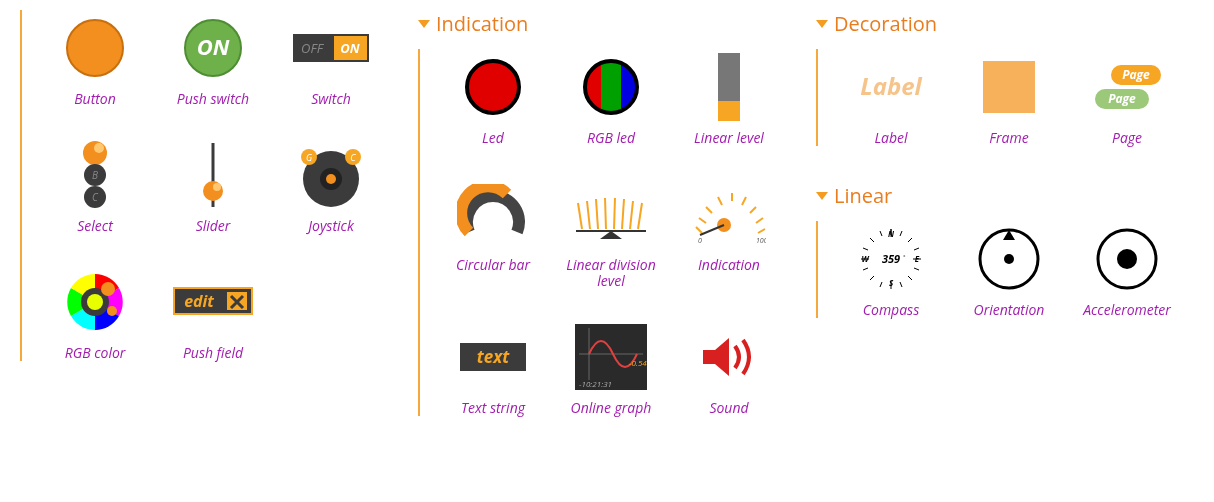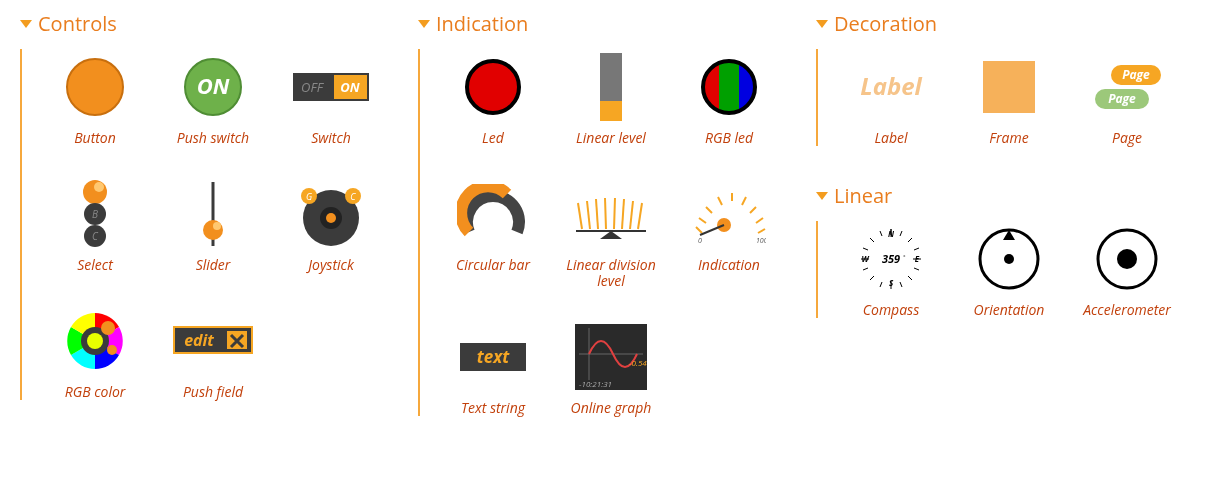--- a/index.html
+++ b/index.html
@@ -45,37 +45,33 @@
     cursor: pointer;
     font-style: italic;
   }
   .thumb {
     width: 80px; height: 75px;
     display: flex; align-items: center; justify-content: center;
   }
   .cap {
     margin-top: 6px;
     font-size: 14px;
-    color: #c2410c;
+    color: #a21caf;
     text-align: center;
     line-height: 1.15;
     max-width: 110px;
   }
   .col2 { display:flex; flex-direction:column; gap:36px; }
 </style>
 </head>
 <body>
 
 <div class="row">
 
   <div class="group">
-    <div class="group-header">
-      <span class="tri"></span>
-      <span>Controls</span>
-    </div>
     <div class="group-body">
 
       <div class="item">
         <div class="thumb">
           <svg width="62" height="62">
               <circle cx="31" cy="31" r="28" fill="#f28f1e" stroke="#c86f0e" stroke-width="2"></circle>
             </svg>
         </div>
         <div class="cap">Button</div>
       </div>
@@ -194,45 +190,45 @@
         <div class="thumb">
           <svg width="60" height="60">
               <circle cx="30" cy="30" r="26" fill="#e10000" stroke="#000" stroke-width="4"></circle>
             </svg>
         </div>
         <div class="cap">Led</div>
       </div>
 
       <div class="item">
         <div class="thumb">
-          <svg width="30" height="72">
-            <rect x="4" y="2" width="22" height="68" fill="#777"></rect>
-            <rect x="4" y="50" width="22" height="20" fill="#f6a623"></rect>
-          </svg>
-        </div>
-        <div class="cap">Linear level</div>
-      </div>
-
-      <div class="item">
-        <div class="thumb">
           <svg width="60" height="60">
             <defs>
                 <clipPath id="cl">
                   <circle cx="30" cy="30" r="26"></circle>
                 </clipPath>
               </defs>
             <g clip-path="url(#cl)">
               <rect x="0" y="0" width="20" height="60" fill="#e10000"></rect>
               <rect x="20" y="0" width="20" height="60" fill="#00a000"></rect>
               <rect x="40" y="0" width="20" height="60" fill="#0000e0"></rect>
             </g>
             <circle cx="30" cy="30" r="26" fill="none" stroke="#000" stroke-width="4"></circle>
           </svg>
         </div>
         <div class="cap">RGB led</div>
+      </div>
+
+      <div class="item">
+        <div class="thumb">
+          <svg width="30" height="72">
+            <rect x="4" y="2" width="22" height="68" fill="#777"></rect>
+            <rect x="4" y="50" width="22" height="20" fill="#f6a623"></rect>
+          </svg>
+        </div>
+        <div class="cap">Linear level</div>
       </div>
 
       <div class="item">
         <div class="thumb">
           <svg width="72" height="60">
             <path d="M12 48 A26 26 0 1 1 60 48" fill="none" stroke="#444" stroke-width="12"></path>
             <path d="M12 48 A26 26 0 0 1 50 10" fill="none" stroke="#f28f1e" stroke-width="12"></path>
           </svg>
         </div>
         <div class="cap">Circular bar</div>
@@ -298,20 +294,30 @@
             <line x1="14" y1="4" x2="14" y2="56" stroke="#666"></line>
             <line x1="4" y1="30" x2="68" y2="30" stroke="#666"></line>
             <path d="M14 30 Q 26 4 38 30 Q 50 56 62 30" fill="none" stroke="#e04040" stroke-width="2"></path>
             <text x="54" y="42" font-size="8" fill="#f6a623">-0.54</text>
             <text x="4" y="63" font-size="8" fill="#aaa">-10:21:31</text>
           </svg>
         </div>
         <div class="cap">Online graph</div>
       </div>
 
+      <div class="item">
+        <div class="thumb">
+          <svg width="64" height="54">
+            <polygon points="6,20 18,20 32,8 32,46 18,34 6,34" fill="#d92020"></polygon>
+            <path d="M38 16 Q46 27 38 38" fill="none" stroke="#d92020" stroke-width="4"></path>
+            <path d="M46 10 Q58 27 46 44" fill="none" stroke="#d92020" stroke-width="4"></path>
+          </svg>
+        </div>
+        <div class="cap">Sound</div>
+      </div>
 
     </div>
   </div>
 
   <div class="col2">
 
     <div class="group">
       <div class="group-header">
         <span class="tri"></span>
         <span>Decoration</span>

